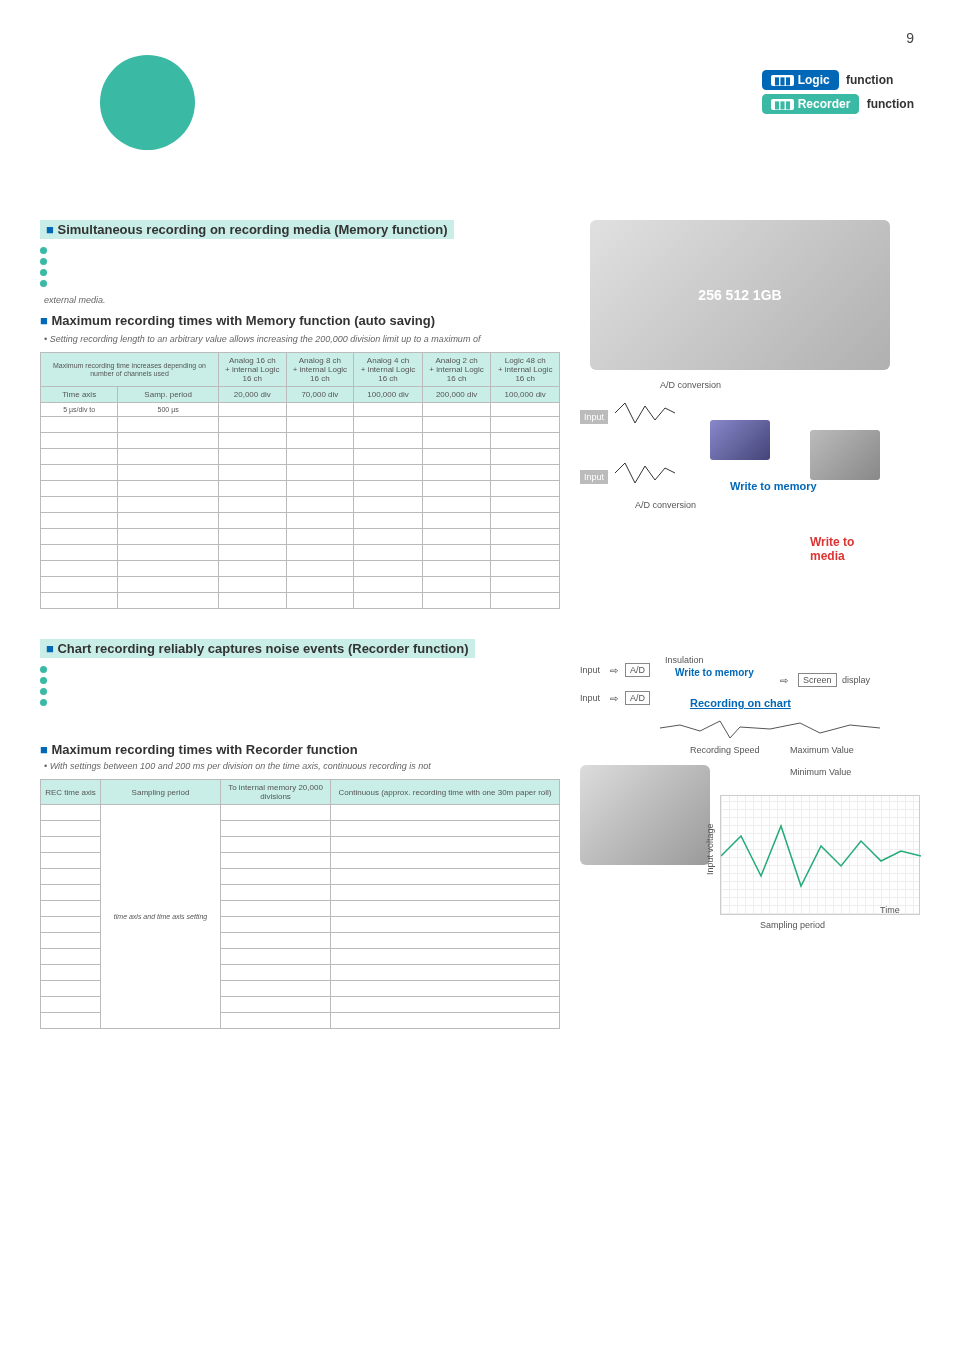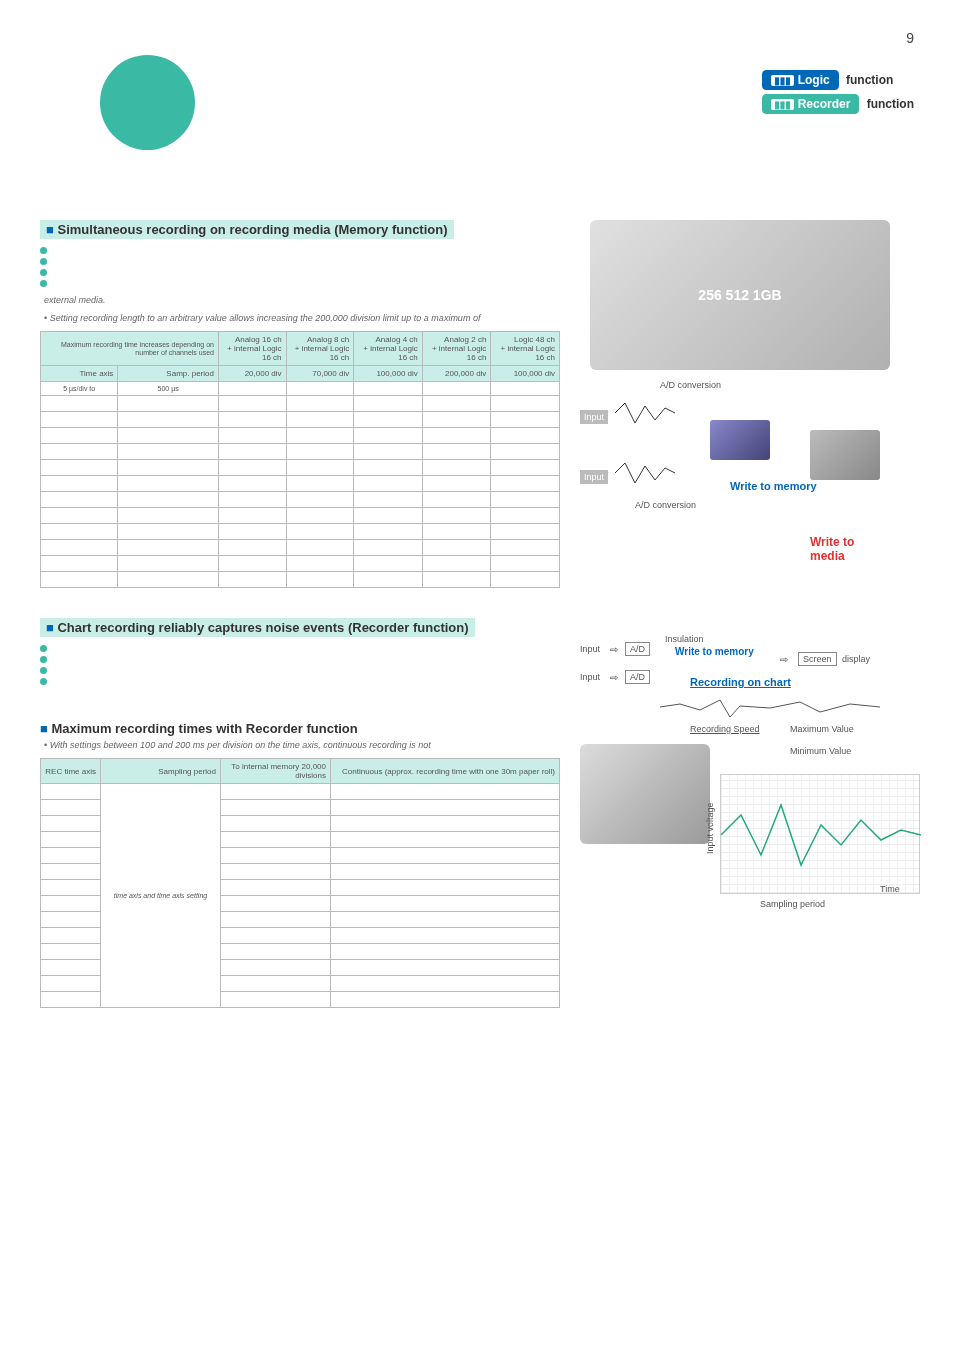--- a/index.html
+++ b/index.html
@@ -21,21 +21,21 @@
   .highlight-band .sq{color:#0068b7;}
   .bul { list-style: none; margin: 6px 0 6px 0; }
   .bul li { position: relative; padding-left: 14px; font-size: 9px; color: #666; line-height: 1.4; min-height:11px;}
   .bul li::before { content: ''; position: absolute; left: 0; top: 2px; width: 7px; height: 7px; background: #3AB9A5; border-radius: 50%; }
   .note-it { font-style: italic; font-size: 9px; color: #666; margin: 4px 0 8px 4px; }
   .two-col { display: flex; gap: 20px; }
   .leftcol { width: 520px; }
   .rightcol { flex: 1; position: relative; }
   table.data { border-collapse: collapse; width: 100%; font-size: 8px; color: #555; }
   table.data th, table.data td { border: 1px solid #bbb; padding: 3px 4px; text-align: center; }
-  table.data th { background: #c9eee7; font-weight: normal; text-align: right; }
+  table.data th { background: #c9eee7; font-weight: normal; }
   table.data .corner { background:#c9eee7; font-size:7px; line-height:1.1;}
   .media-img { width: 300px; height: 150px; background: linear-gradient(135deg,#e0e0e0,#b0b0b0); border-radius: 6px; position: relative; margin-left:10px;}
   .media-img::after{content:'256  512  1GB'; position:absolute; top:50%; left:50%; transform:translate(-50%,-50%); color:#fff; font-weight:bold; font-size:14px; white-space:nowrap;}
   .diagram1 { width: 310px; height: 180px; position: relative; margin-top:10px;}
   .diag-label { position:absolute; font-size:9px; color:#555;}
   .diagram2 { width: 320px; height: 300px; position: relative; margin-top:6px;}
   .box-small{display:inline-block;border:1px solid #888;padding:1px 4px;font-size:9px;color:#555;background:#fff;}
   .bluetxt{color:#0068b7;font-weight:bold;}
   .sec2{margin-top:30px;}
   .rec-table th{background:#c9eee7;}
@@ -65,20 +65,21 @@
       <div class="leftcol">
         <div class="highlight-band"><span class="sq">■</span> <span>Simultaneous recording on recording media (Memory function)</span></div>
         <ul class="bul">
           <li></li>
             <li></li>
             <li></li>
             <li></li>
         </ul>
         <div class="note-it">external media.</div>
 
+        <div class="sect-title"><span class="sq">■</span> <span>Maximum recording times with Memory function (auto saving)</span></div>
         <div class="note-it">• <span>Setting recording length to an arbitrary value allows increasing the 200,000 division limit up to a maximum of</span></div>
 
         <table class="data">
           <tbody>
               <tr>
             <th colspan="2" class="corner">Maximum recording time increases depending on number of channels used</th>
             <th>
                   <div>Analog 16 ch</div>
                   <div class="sub">+ internal Logic 16 ch</div>
                 </th>
@@ -364,21 +365,21 @@
 
             <div class="diag-label" style="top:48px;left:0;">Input</div>
             <span style="position:absolute;top:48px;left:30px;">⇨</span>
             <span class="box-small" style="position:absolute;top:46px;left:45px;">A/D</span>
             <div class="diag-label" style="top:52px;left:110px;color:#0068b7;font-weight:bold;text-decoration:underline;font-size:11px;">Recording on chart</div>
 
             <svg style="position:absolute;top:68px;left:80px;" width="230" height="30">
                 <polyline points="0,15 20,12 40,18 60,8 70,25 80,14 110,16 140,10 160,20 190,12 220,15" stroke="#555" fill="none"></polyline>
               </svg>
 
-            <div class="diag-label" style="top:100px;left:110px;text-decoration:underline;">Recording Speed</div>
+            <div class="diag-label" style="top:100px;left:110px;">Recording Speed</div>
             <div class="diag-label" style="top:100px;left:210px;">Maximum Value</div>
             <div class="diag-label" style="top:122px;left:210px;">Minimum Value</div>
 
             <div class="printer-img"></div>
             <div class="chart-strip">
               <svg width="200" height="120">
                   <polyline points="0,60 20,40 40,80 60,30 80,90 100,50 120,70 140,45 160,65 180,55 200,60" stroke="#2a7" fill="none" stroke-width="1.5"></polyline>
                 </svg>
             </div>
             <div class="diag-label" style="top:275px;left:180px;">Sampling period</div>

